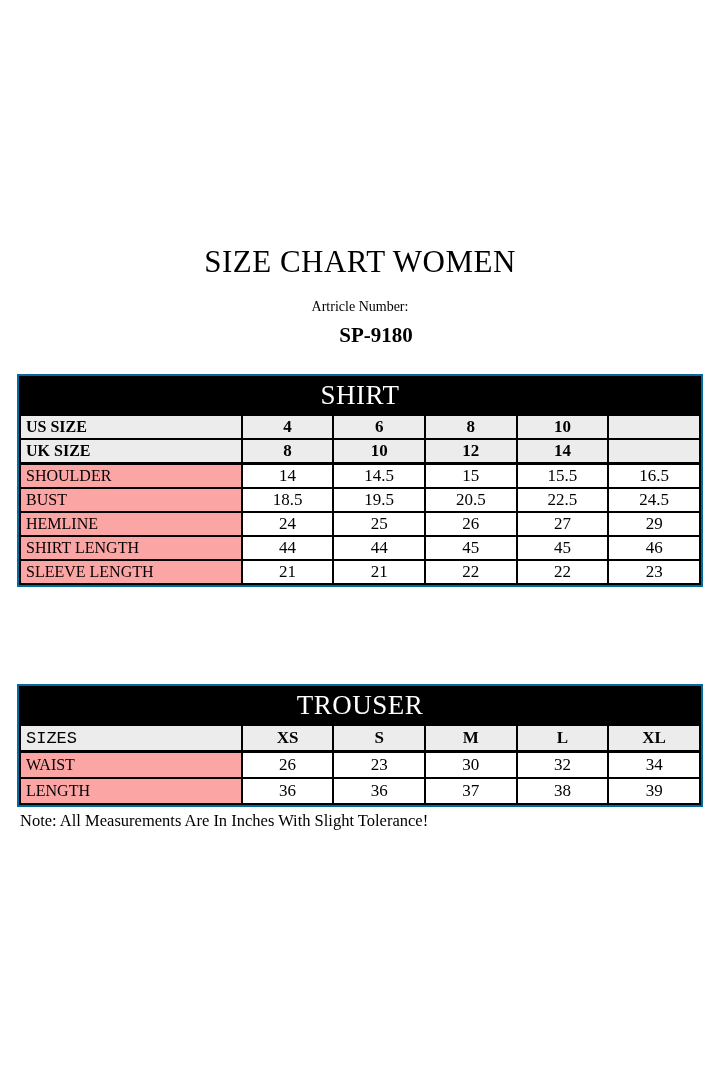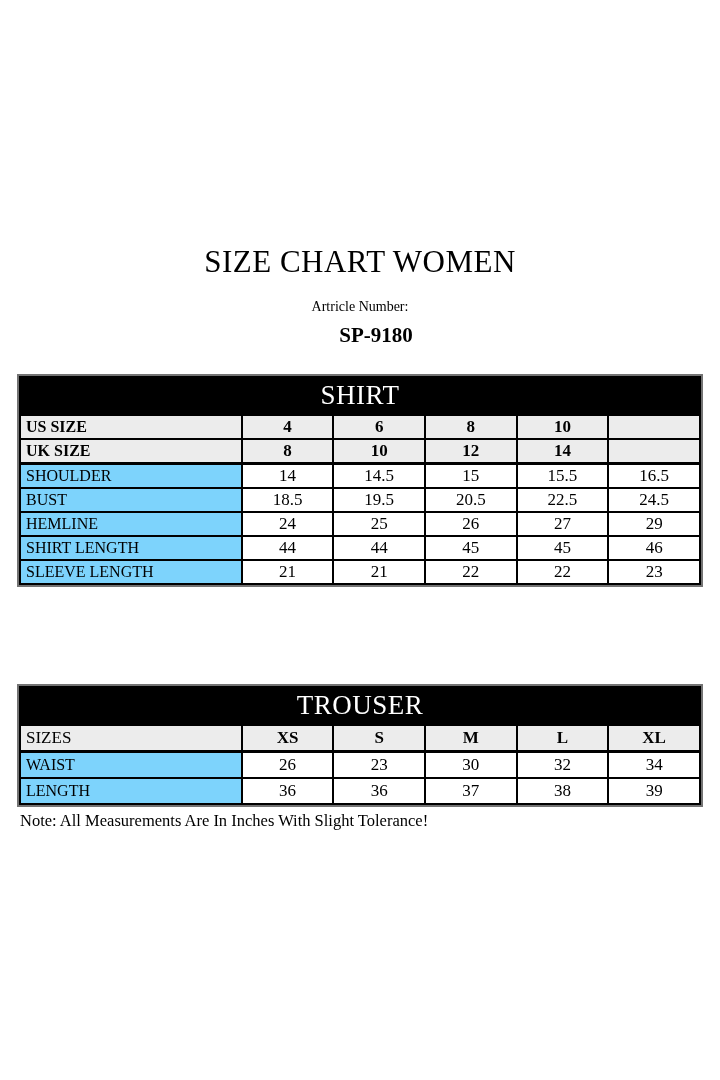--- a/index.html
+++ b/index.html
@@ -46,21 +46,21 @@
     text-align: center;
     font-size: 21px;
     font-weight: bold;
   }
 
   
   .size-table {
     position: absolute;
     left: 17px;
     width: 686px;
-    border: 2px solid #737373;
+    border: 2px solid #0369a1;
     box-sizing: border-box;
   }
   .size-table[data-table="shirt"]   { top: 374px; }
   .size-table[data-table="trouser"] { top: 684px; }
 
   .band {
     background: #000000;
     color: #ffffff;
     text-align: center;
     font-size: 27px;
@@ -86,29 +86,29 @@
     overflow: hidden;
     white-space: nowrap;
   }
   .size-table[data-table="shirt"]   td { height: 22px; }
   .size-table[data-table="trouser"] td { height: 24px; }
 
   td.lbl {
     text-align: left;
     padding-left: 5px;
     font-size: 16px;
-    background: #7dd3fc;
+    background: #fca5a5;
   }
   tr.hdr td       { background: #ececec; font-weight: bold; }
   tr.body td.val  { background: #ffffff; font-weight: normal; }
   tr.body td.lbl  { font-weight: normal; }
   tr.first-body td { border-top: 3px solid #000; }
 
   .size-table[data-table="shirt"]   tr.hdr td.lbl { font-weight: bold; }
-  .size-table[data-table="trouser"] tr.hdr td.lbl { font-weight: normal; font-size: 17px; }
+  .size-table[data-table="trouser"] tr.hdr td.lbl { font-weight: normal; font-size: 17px; font-family: Liberation Mono, monospace; }
 
   .note {
     position: absolute;
     left: 20px;
     top: 811px;
     margin: 0;
     font-size: 16.5px;
   }
 </style>
 </head>

